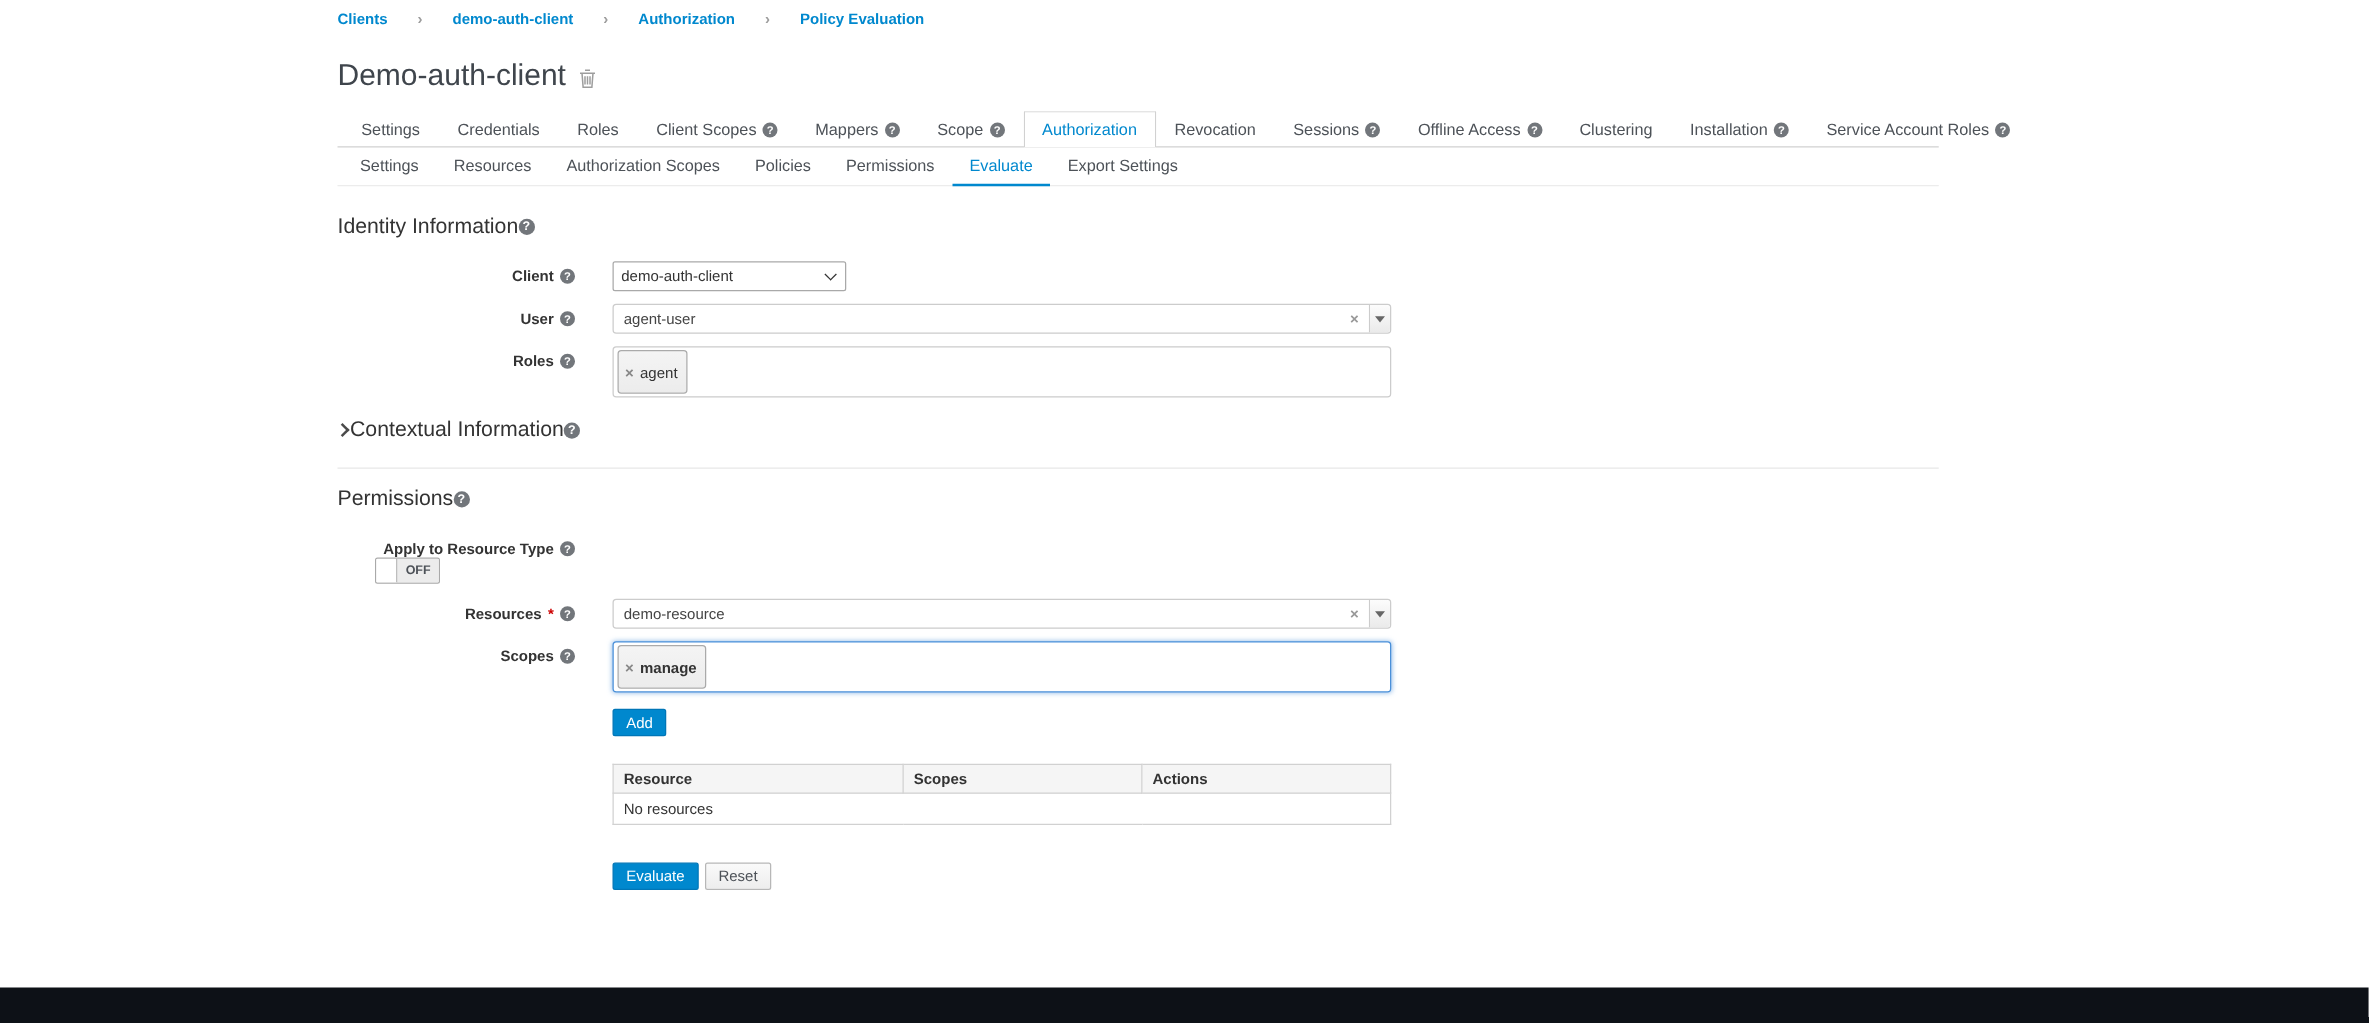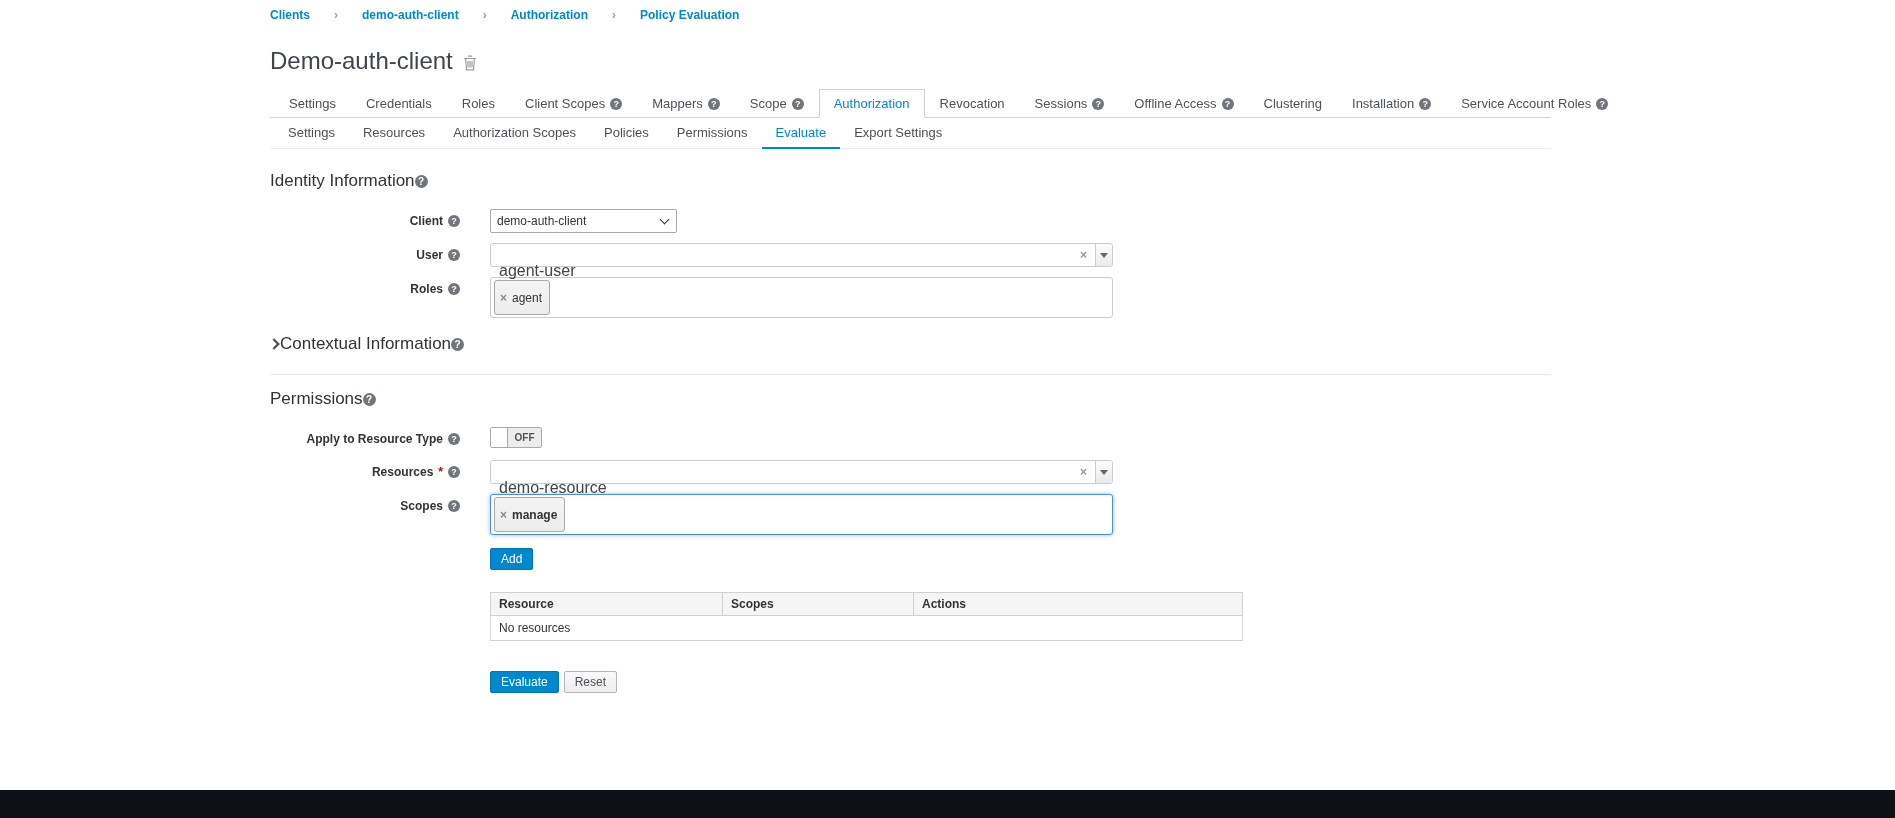--- a/index.html
+++ b/index.html
@@ -132,21 +132,21 @@
   }
 
   
   .select2-single {
     position: relative;
     width: 623px; height: 24px;
     border: 1px solid #ccc;
     border-radius: 3px;
     background: #fff;
   }
-  .s2-text { position: absolute; left: 8px; top: 4px; font-size: 16px; color: #444; margin-top: 14px; }
+  .s2-text { position: absolute; left: 8px; top: 4px; font-size: 12px; color: #444; }
   .s2-clear { position: absolute; right: 25px; top: 4px; color: #999; font-size: 12px; font-weight: bold; cursor: pointer; line-height: 14px; }
   .s2-clear::after { content: "\00d7"; }
   .s2-toggle {
     position: absolute; right: 0; top: 0;
     width: 17px; height: 22px;
     border-left: 1px solid #ccc;
     background: linear-gradient(to bottom, #fcfcfc, #eaeaea);
     border-radius: 0 3px 3px 0;
     cursor: pointer;
   }
@@ -208,21 +208,21 @@
     border-radius: 2px;
     cursor: pointer;
   }
   .btn.primary { background: #0088ce; border: 1px solid #0076b7; color: #fff; }
   .btn.default { background: linear-gradient(to bottom, #fafafa, #ededed); border: 1px solid #b7b7b7; color: #4d5258; }
   .btn-row { display: flex; gap: 5px; }
   .add-row { margin-top: 13px; margin-bottom: 17px; }
   .eval-row { margin-top: 30px; }
 
   
-  .res-table { border-collapse: collapse; width: 753px; margin-top: 22px; }
+  .res-table { border-collapse: collapse; width: 623px; margin-top: 22px; }
   .res-table th {
     background: #f5f5f5;
     border: 1px solid #d1d1d1;
     font-size: 12px; font-weight: 700; color: #333;
     text-align: left;
     padding: 4px 8px;
   }
   .res-table td {
     border: 1px solid #d1d1d1;
     font-size: 12px; color: #333;
@@ -379,21 +379,21 @@
     <span class="help-icon"></span>
   </h2>
 
   <hr class="section-divider">
 
   <h2 class="section-heading" style="margin-top:14px;">
     <span>Permissions</span>
     <span class="help-icon"></span>
   </h2>
 
-  <div class="form-row" style="margin-bottom:12px;">
+  <div class="form-row" style="margin-bottom:12px;flex-direction:column;">
     <div class="label-col">
       <span>Apply to Resource Type</span>
       <span class="help-icon sm"></span>
     </div>
     <div class="field-col">
       <div class="onoff">
         <span class="onoff-handle"></span>
         <span class="onoff-label">OFF</span>
       </div>
     </div>

